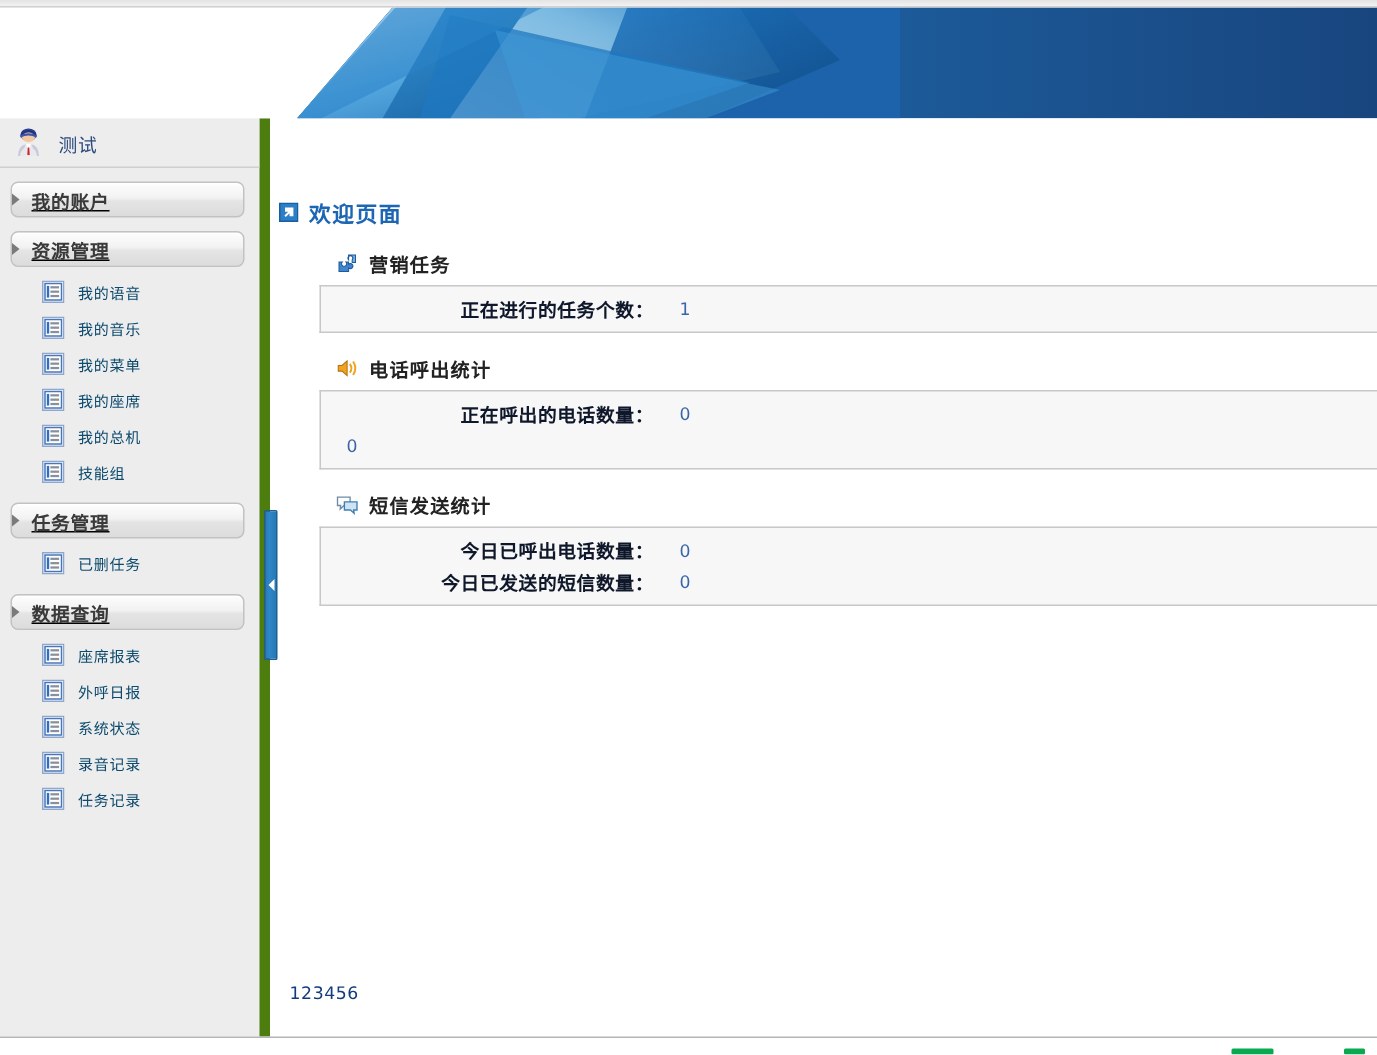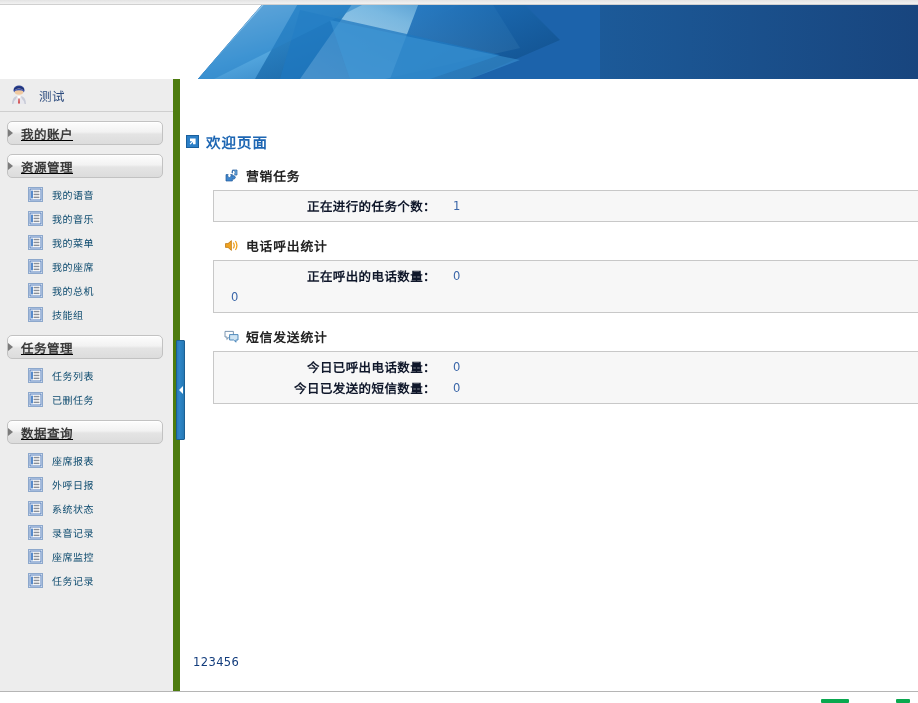--- a/index.html
+++ b/index.html
@@ -374,31 +374,20 @@
         <div style="margin-top: 4px;">
           <div class="leaf-item">
             <svg width="15" height="15" viewBox="0 0 15 15" class="doc-icon">
               <rect x="0.5" y="0.5" width="14" height="14" fill="#fafcff" stroke="#8da8cc"></rect>
               <rect x="2" y="2" width="11" height="11" fill="#ffffff" stroke="#4a76b8"></rect>
               <rect x="3.2" y="3.6" width="1.6" height="7.8" fill="#2f6fc0"></rect>
               <rect x="5.6" y="3.8" width="5.8" height="1.5" fill="#8a9099"></rect>
               <rect x="5.6" y="6.7" width="5.8" height="1.5" fill="#8a9099"></rect>
               <rect x="5.6" y="9.6" width="5.8" height="1.5" fill="#8a9099"></rect>
             </svg>
-            <span class="leaf-label">任务列表</span>
-          </div>
-          <div class="leaf-item">
-            <svg width="15" height="15" viewBox="0 0 15 15" class="doc-icon">
-              <rect x="0.5" y="0.5" width="14" height="14" fill="#fafcff" stroke="#8da8cc"></rect>
-              <rect x="2" y="2" width="11" height="11" fill="#ffffff" stroke="#4a76b8"></rect>
-              <rect x="3.2" y="3.6" width="1.6" height="7.8" fill="#2f6fc0"></rect>
-              <rect x="5.6" y="3.8" width="5.8" height="1.5" fill="#8a9099"></rect>
-              <rect x="5.6" y="6.7" width="5.8" height="1.5" fill="#8a9099"></rect>
-              <rect x="5.6" y="9.6" width="5.8" height="1.5" fill="#8a9099"></rect>
-            </svg>
             <span class="leaf-label">已删任务</span>
           </div>
         </div>
         <div class="group-btn">
           <span class="tri"></span>
           <span class="group-label">数据查询</span>
         </div>
         <div style="margin-top: 4px;">
           <div class="leaf-item">
             <svg width="15" height="15" viewBox="0 0 15 15" class="doc-icon">
@@ -436,31 +425,20 @@
           <div class="leaf-item">
             <svg width="15" height="15" viewBox="0 0 15 15" class="doc-icon">
               <rect x="0.5" y="0.5" width="14" height="14" fill="#fafcff" stroke="#8da8cc"></rect>
               <rect x="2" y="2" width="11" height="11" fill="#ffffff" stroke="#4a76b8"></rect>
               <rect x="3.2" y="3.6" width="1.6" height="7.8" fill="#2f6fc0"></rect>
               <rect x="5.6" y="3.8" width="5.8" height="1.5" fill="#8a9099"></rect>
               <rect x="5.6" y="6.7" width="5.8" height="1.5" fill="#8a9099"></rect>
               <rect x="5.6" y="9.6" width="5.8" height="1.5" fill="#8a9099"></rect>
             </svg>
             <span class="leaf-label">录音记录</span>
-          </div>
-          <div class="leaf-item">
-            <svg width="15" height="15" viewBox="0 0 15 15" class="doc-icon">
-              <rect x="0.5" y="0.5" width="14" height="14" fill="#fafcff" stroke="#8da8cc"></rect>
-              <rect x="2" y="2" width="11" height="11" fill="#ffffff" stroke="#4a76b8"></rect>
-              <rect x="3.2" y="3.6" width="1.6" height="7.8" fill="#2f6fc0"></rect>
-              <rect x="5.6" y="3.8" width="5.8" height="1.5" fill="#8a9099"></rect>
-              <rect x="5.6" y="6.7" width="5.8" height="1.5" fill="#8a9099"></rect>
-              <rect x="5.6" y="9.6" width="5.8" height="1.5" fill="#8a9099"></rect>
-            </svg>
-            <span class="leaf-label">座席监控</span>
           </div>
           <div class="leaf-item">
             <svg width="15" height="15" viewBox="0 0 15 15" class="doc-icon">
               <rect x="0.5" y="0.5" width="14" height="14" fill="#fafcff" stroke="#8da8cc"></rect>
               <rect x="2" y="2" width="11" height="11" fill="#ffffff" stroke="#4a76b8"></rect>
               <rect x="3.2" y="3.6" width="1.6" height="7.8" fill="#2f6fc0"></rect>
               <rect x="5.6" y="3.8" width="5.8" height="1.5" fill="#8a9099"></rect>
               <rect x="5.6" y="6.7" width="5.8" height="1.5" fill="#8a9099"></rect>
               <rect x="5.6" y="9.6" width="5.8" height="1.5" fill="#8a9099"></rect>
             </svg>

